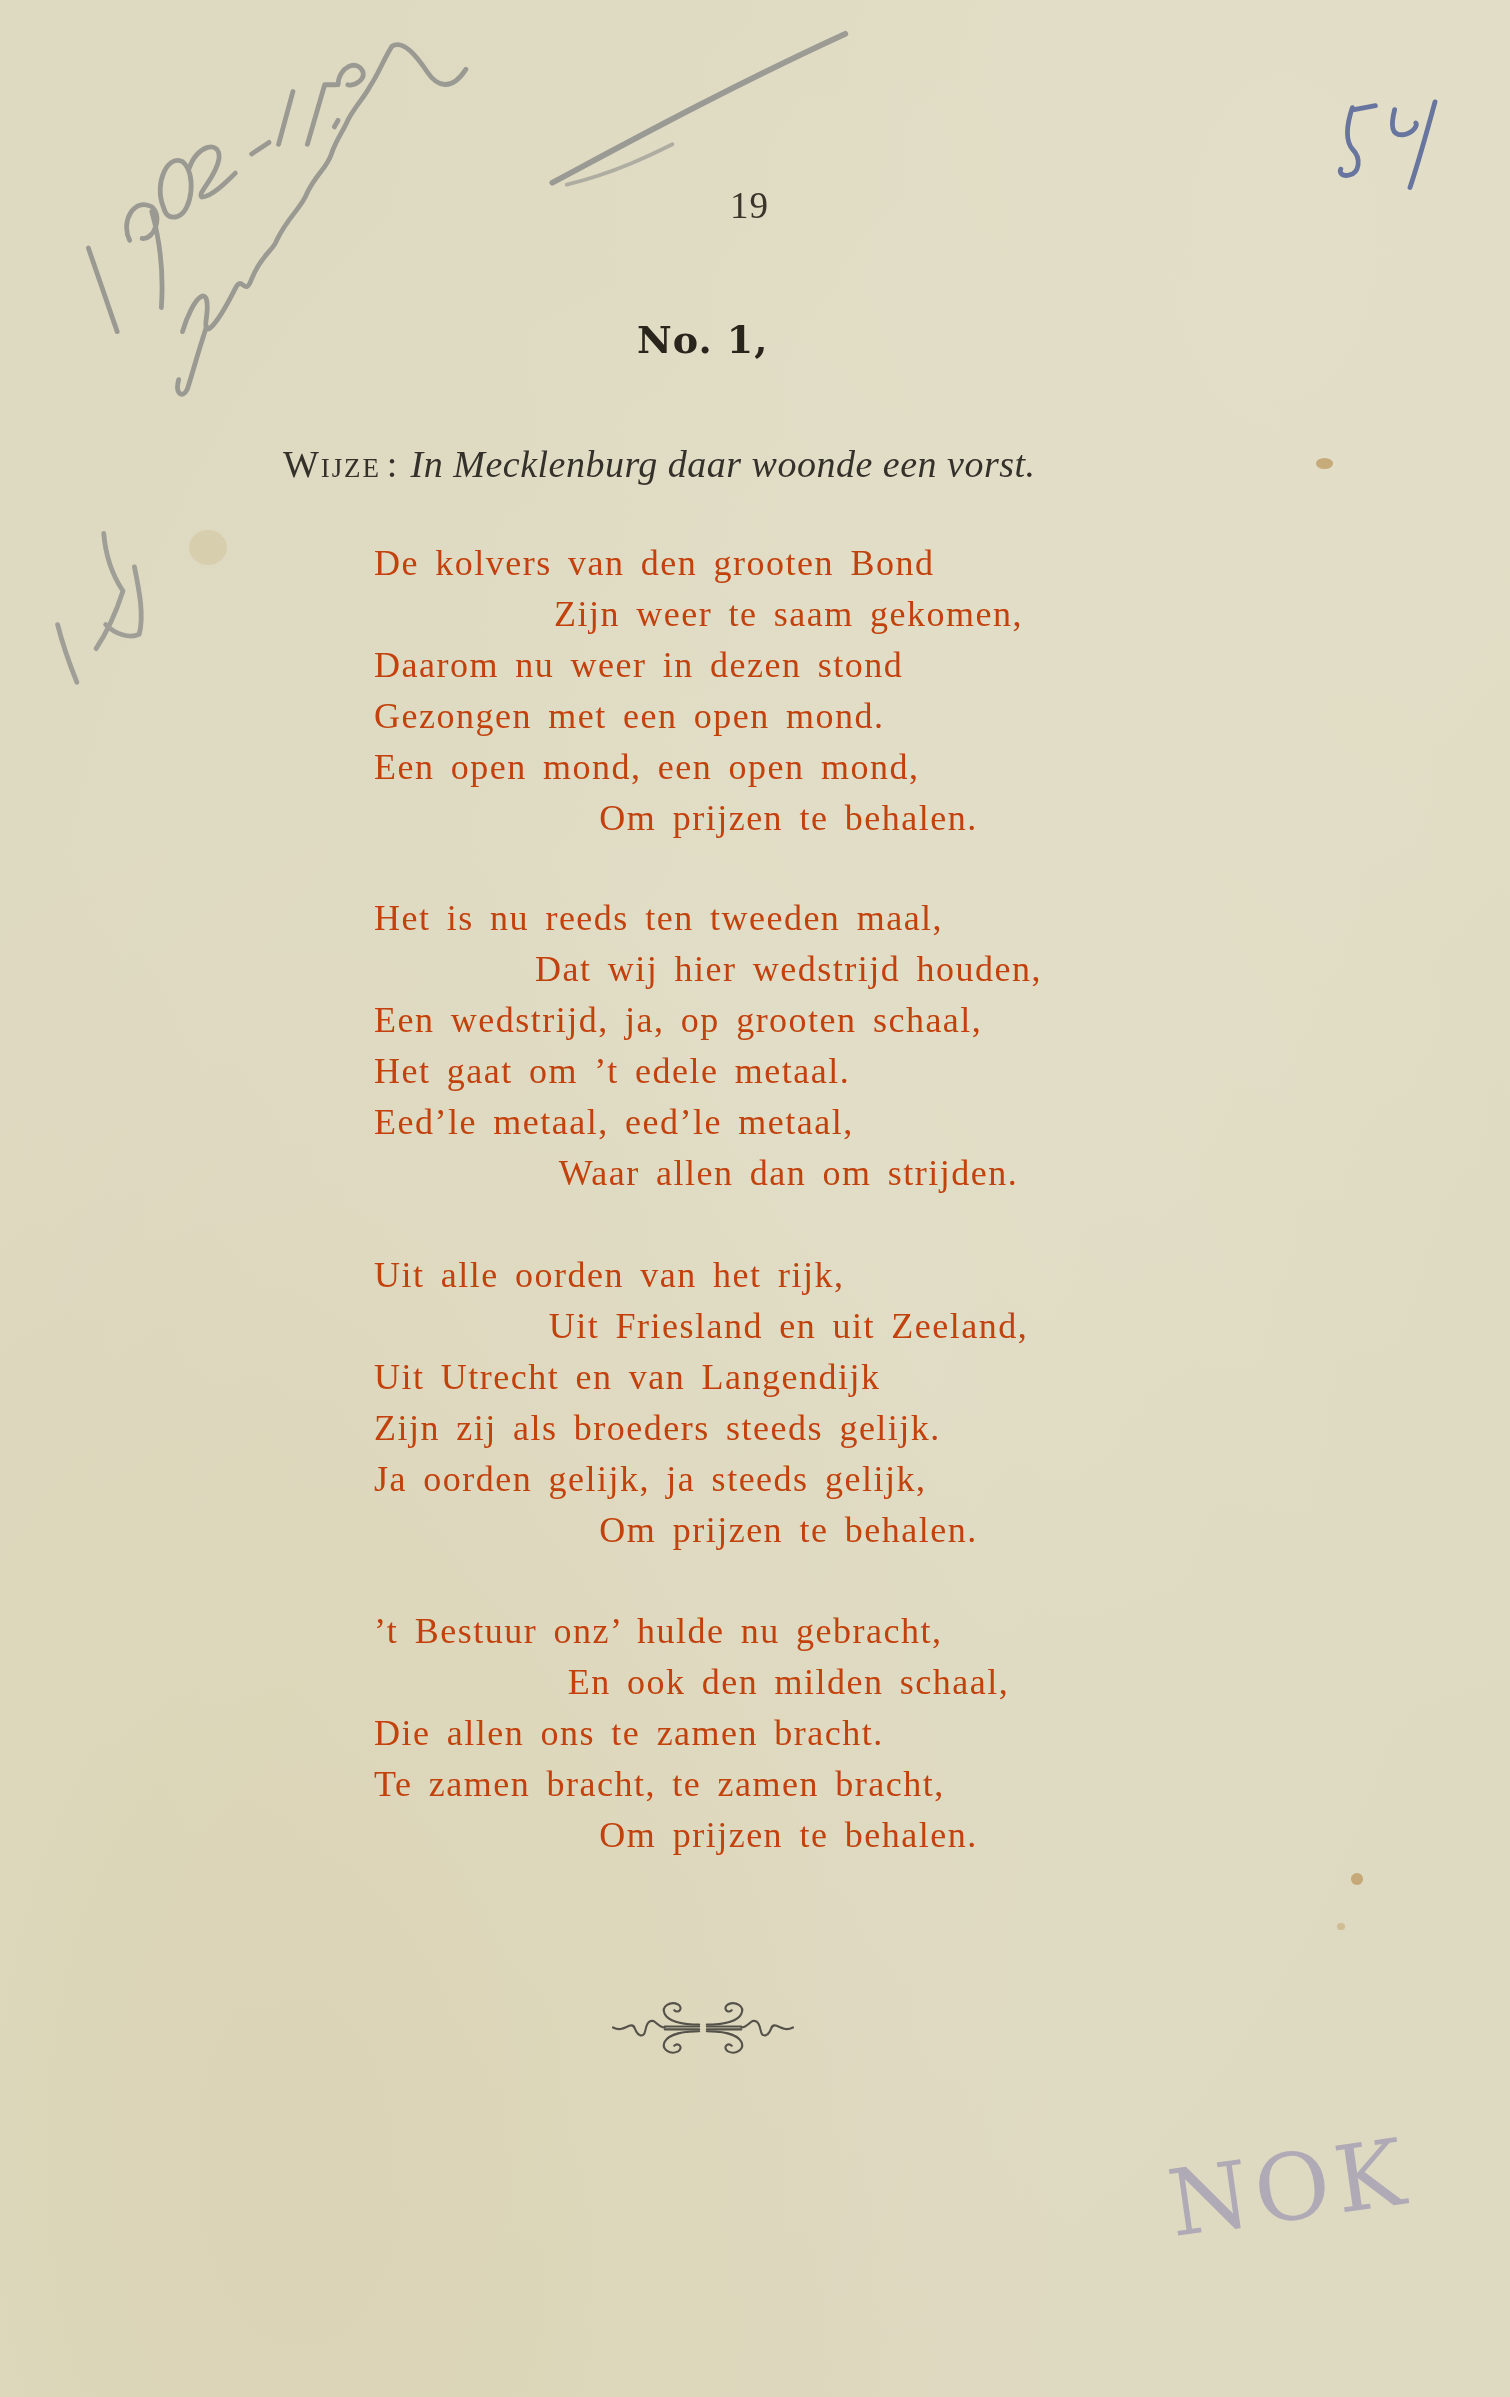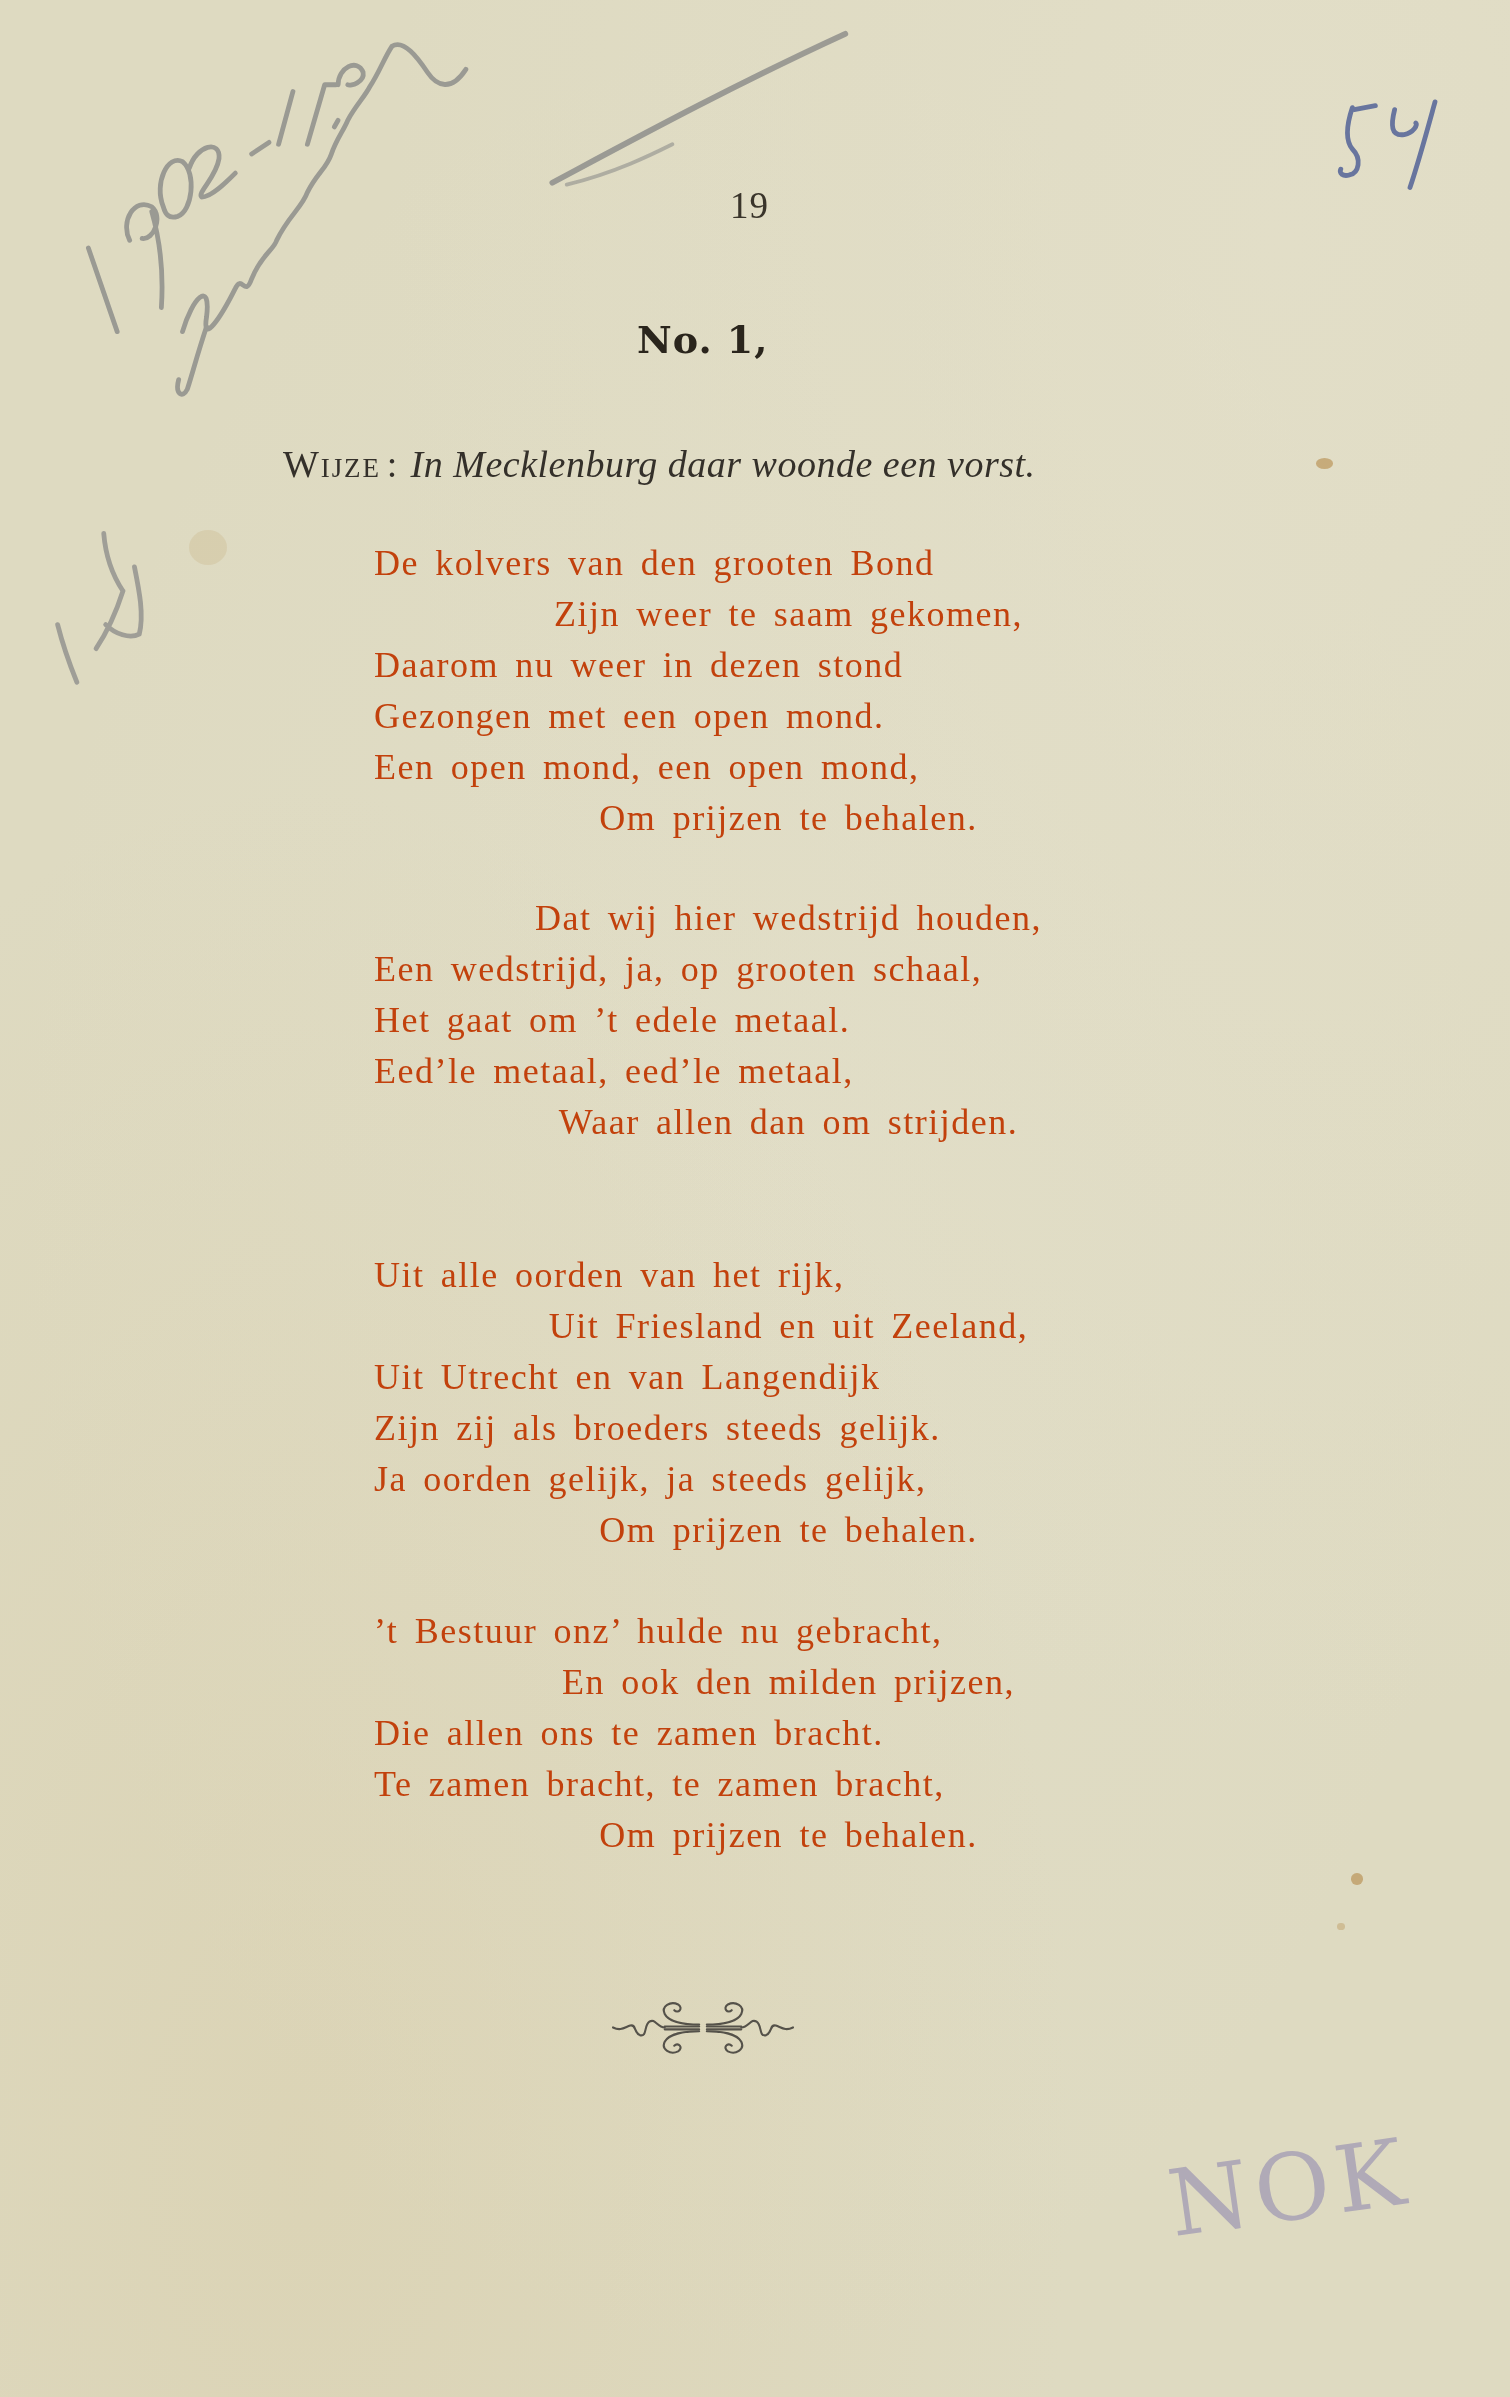--- a/index.html
+++ b/index.html
@@ -162,39 +162,40 @@
 <div class="abs stanza" style="top:538px;">
   <div class="verse-line">De kolvers van den grooten Bond</div>
   <div class="verse-line indent">Zijn weer te saam gekomen,</div>
   <div class="verse-line">Daarom nu weer in dezen stond</div>
   <div class="verse-line">Gezongen met een open mond.</div>
   <div class="verse-line">Een open mond, een open mond,</div>
   <div class="verse-line indent">Om prijzen te behalen.</div>
 </div>
 
 <div class="abs stanza" style="top:893px;">
+  <div class="verse-line">Het is nu reeds ten tweeden maal,</div>
   <div class="verse-line indent">Dat wij hier wedstrijd houden,</div>
   <div class="verse-line">Een wedstrijd, ja, op grooten schaal,</div>
   <div class="verse-line">Het gaat om ’t edele metaal.</div>
   <div class="verse-line">Eed’le metaal, eed’le metaal,</div>
   <div class="verse-line indent">Waar allen dan om strijden.</div>
 </div>
 
 <div class="abs stanza" style="top:1250px;">
   <div class="verse-line">Uit alle oorden van het rijk,</div>
   <div class="verse-line indent">Uit Friesland en uit Zeeland,</div>
   <div class="verse-line">Uit Utrecht en van Langendijk</div>
   <div class="verse-line">Zijn zij als broeders steeds gelijk.</div>
   <div class="verse-line">Ja oorden gelijk, ja steeds gelijk,</div>
   <div class="verse-line indent">Om prijzen te behalen.</div>
 </div>
 
 <div class="abs stanza" style="top:1606px;">
   <div class="verse-line">’t Bestuur onz’ hulde nu gebracht,</div>
-  <div class="verse-line indent">En ook den milden prijzen,</div>
+  <div class="verse-line indent">En ook den milden schaal,</div>
   <div class="verse-line">Die allen ons te zamen bracht.</div>
   <div class="verse-line">Te zamen bracht, te zamen bracht,</div>
   <div class="verse-line indent">Om prijzen te behalen.</div>
 </div>
 
 <svg class="abs ornament" viewBox="0 0 200 70" xmlns="http://www.w3.org/2000/svg">
   <g fill="none" stroke="#55524A" stroke-width="2.2" stroke-linecap="round">
 
     <path d="M60 35 L96 35 M104 35 L140 35"></path>
     <path d="M60 38 L96 38 M104 38 L140 38"></path>

